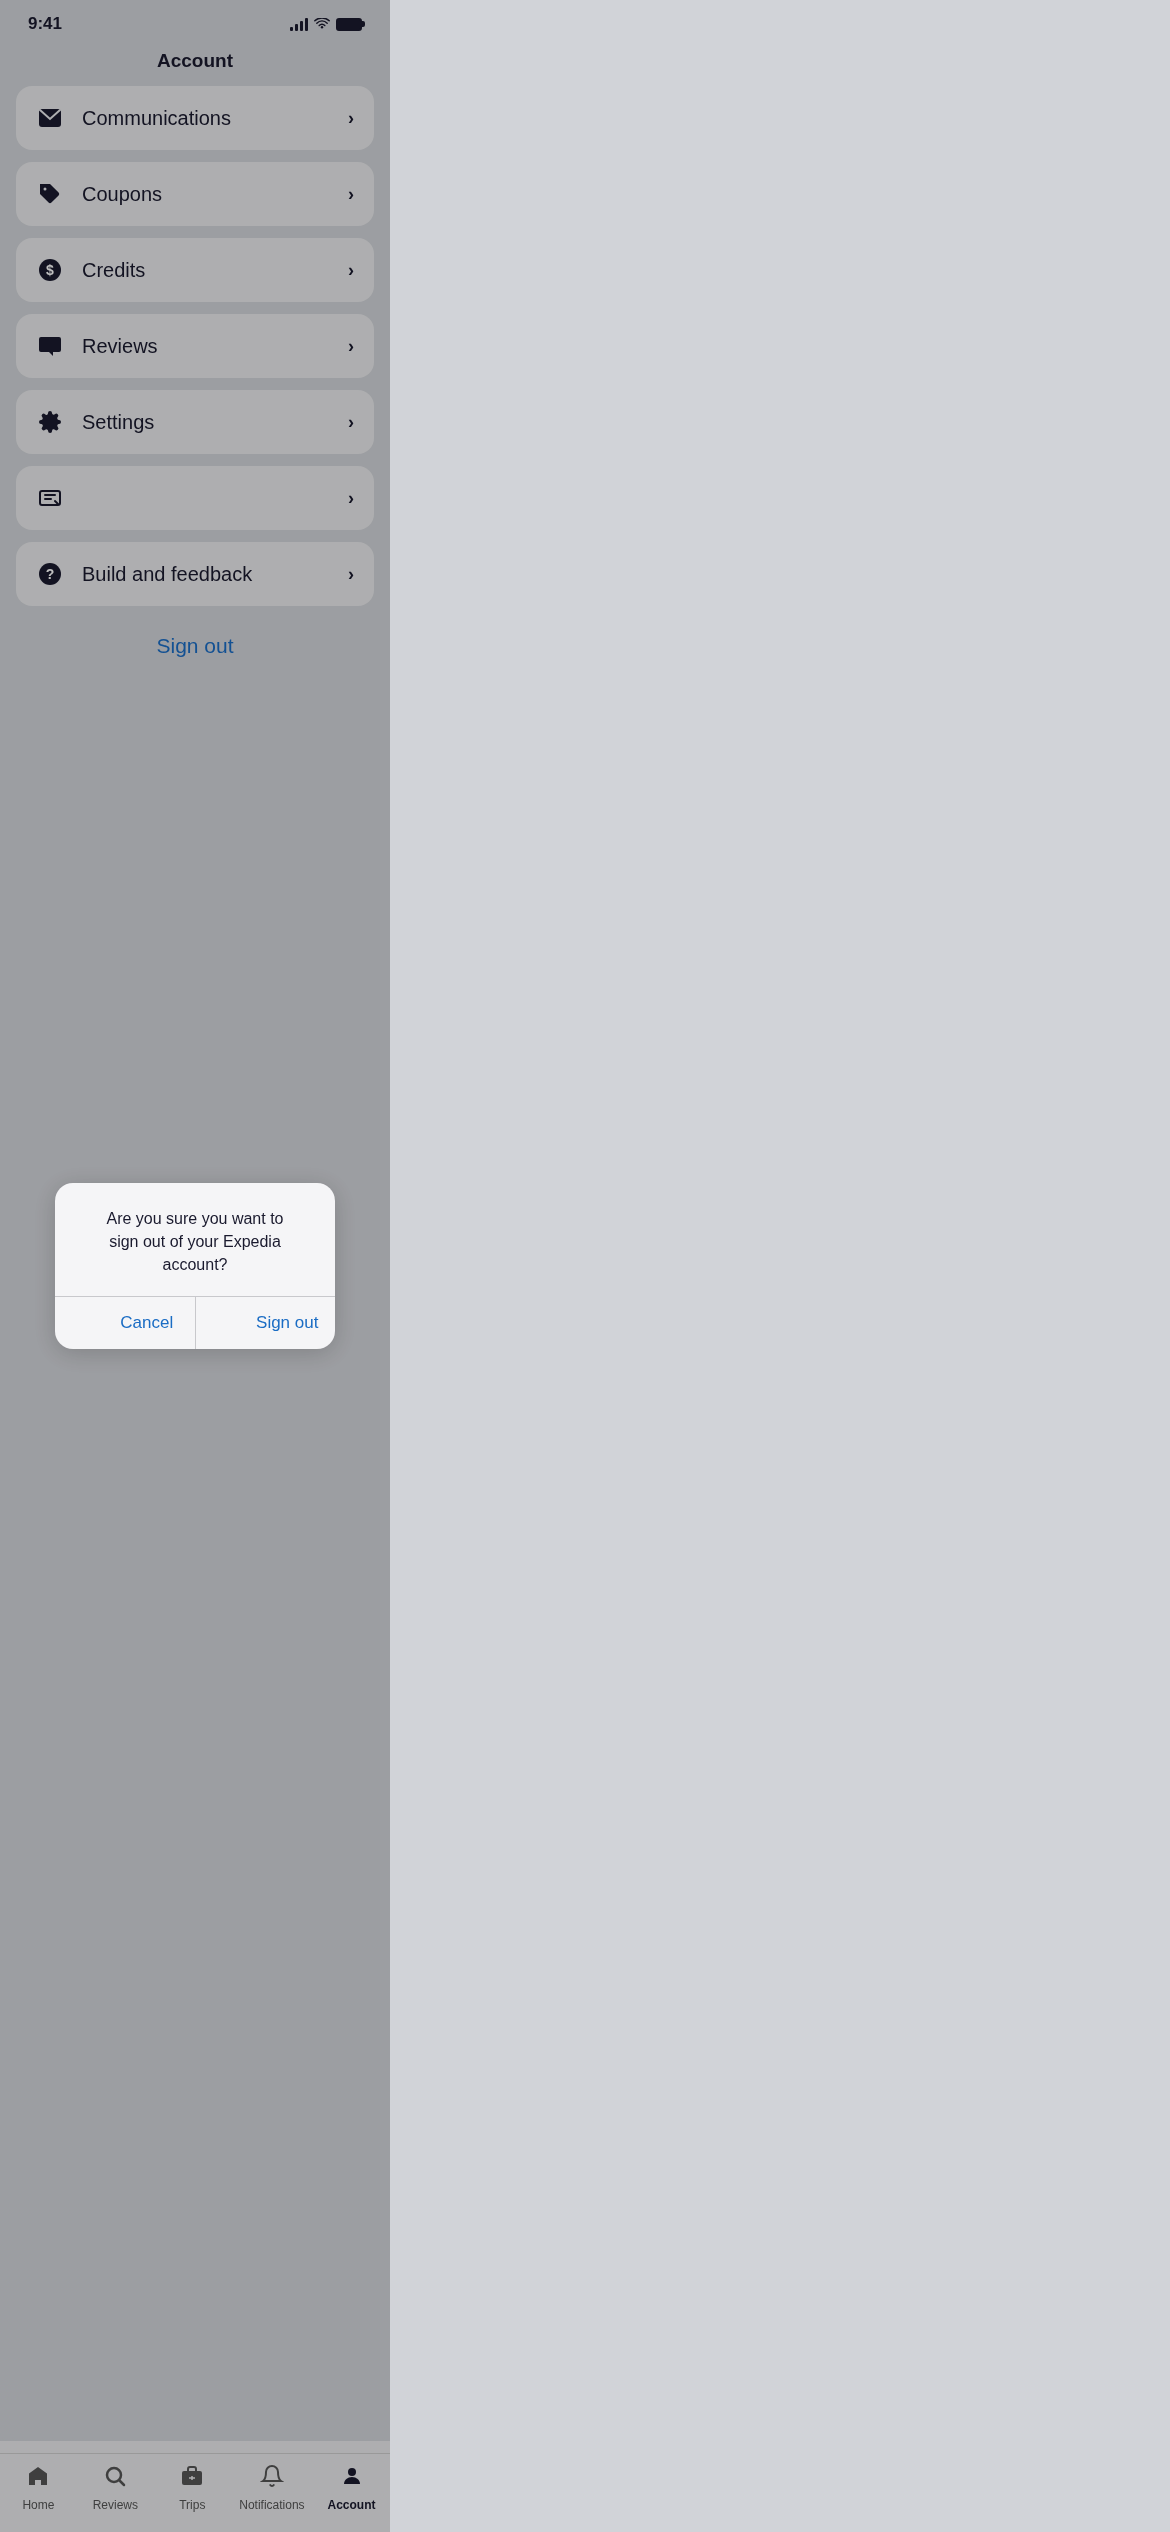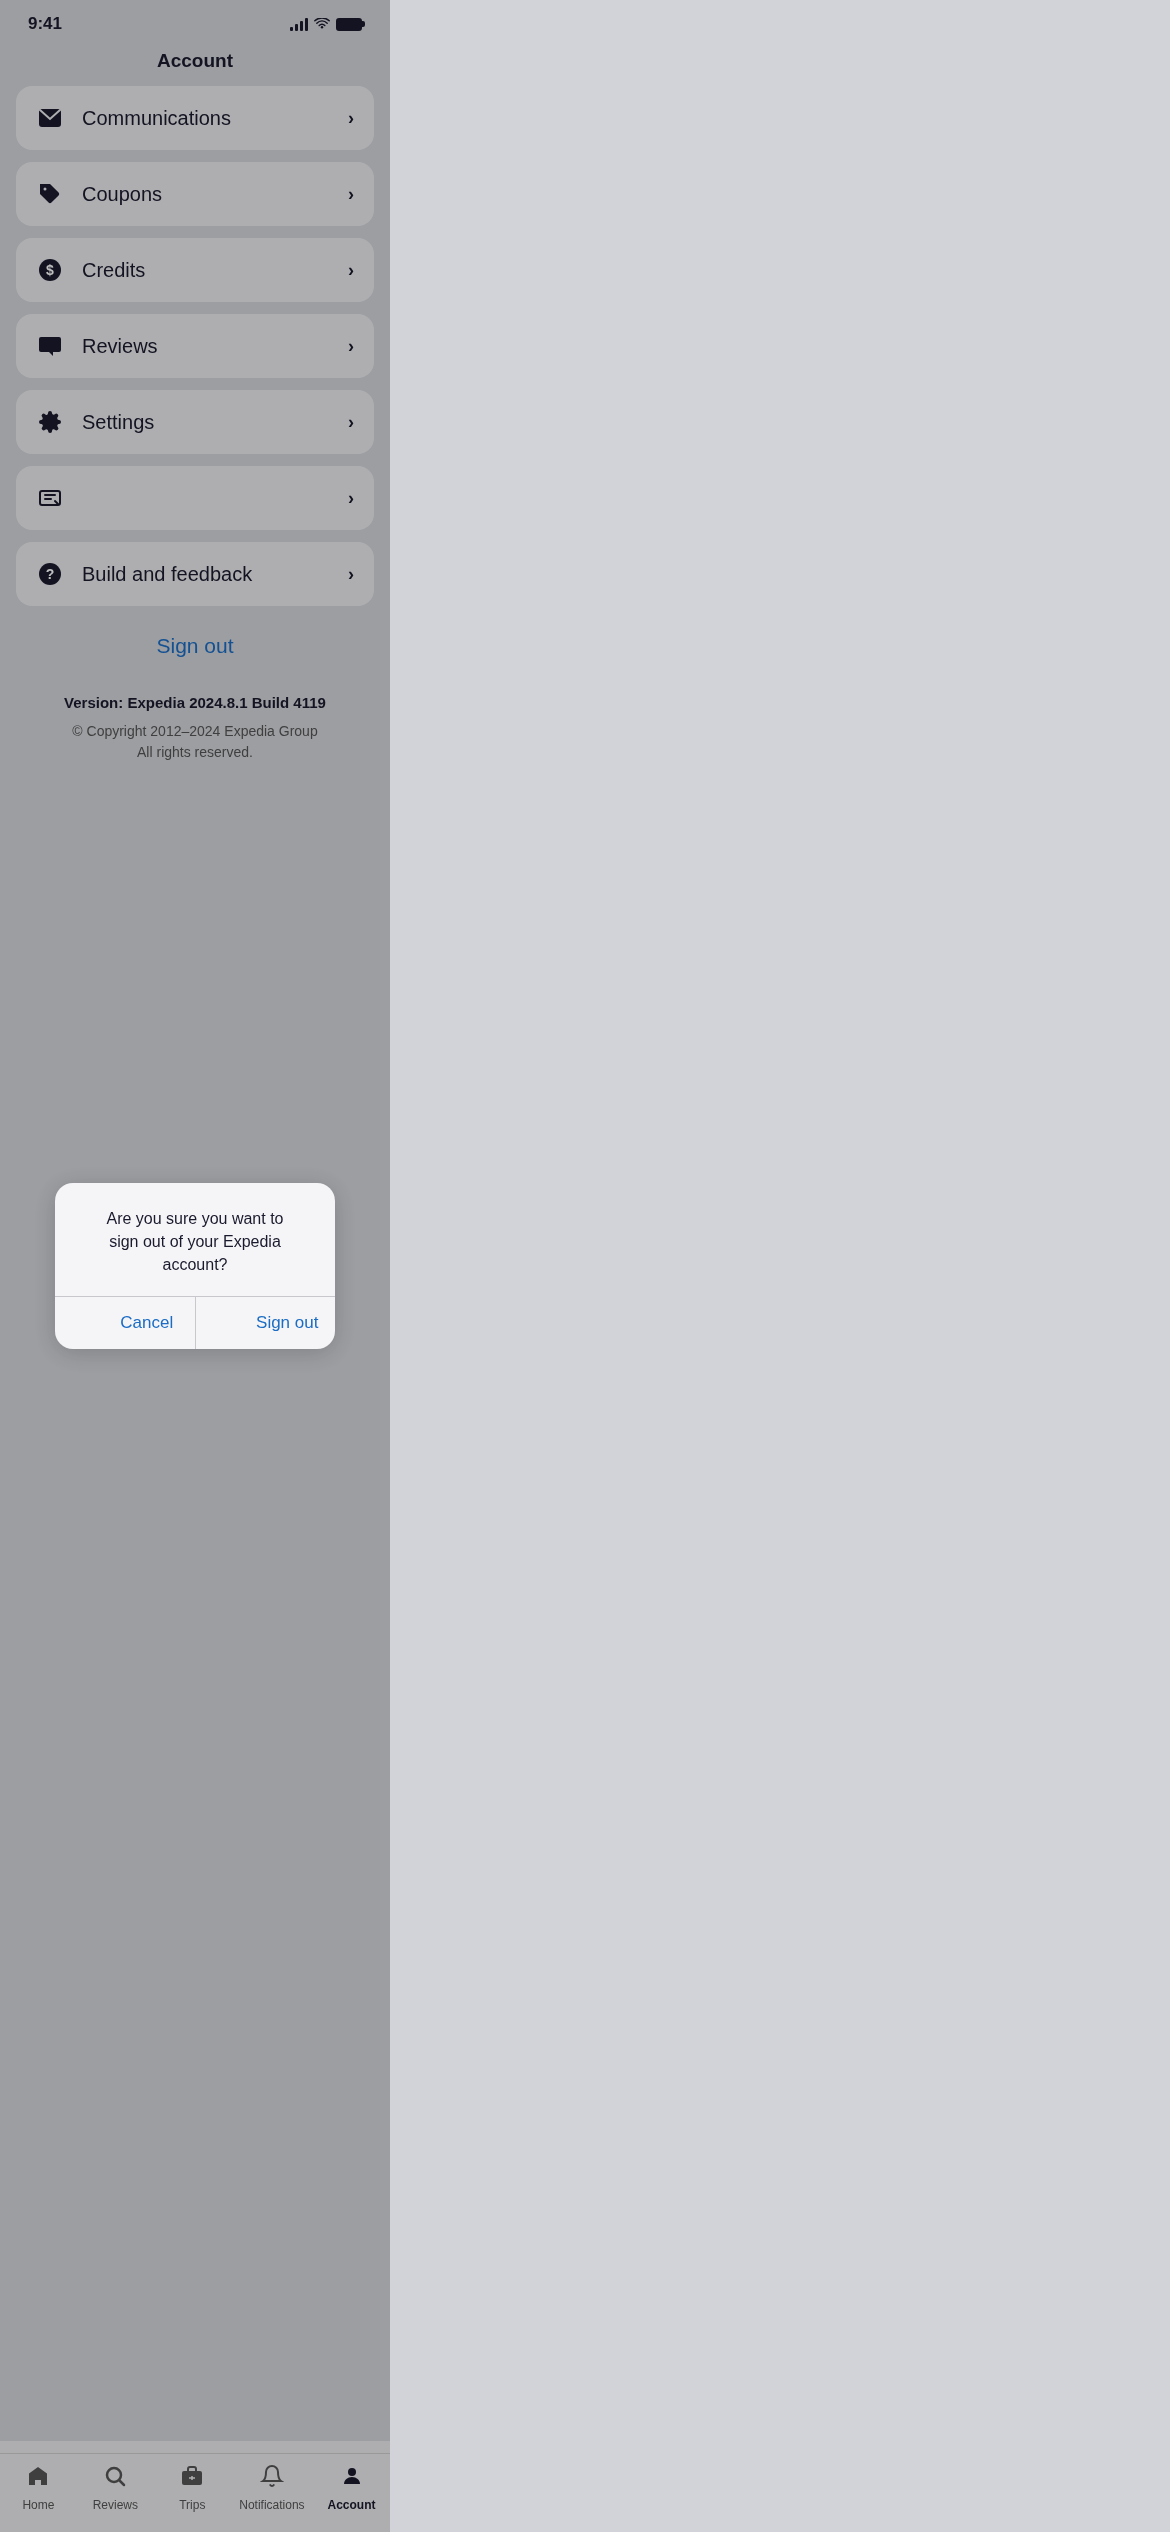--- a/index.html
+++ b/index.html
@@ -376,24 +376,20 @@
       </div>
       <span class="chevron-icon">›</span>
     </div>
 
   </div>
 
   <div class="sign-out-btn">
     <span>Sign out</span>
   </div>
 
-  <div class="version-info">
-    <div class="version-text">Version: Expedia 2024.8.1 Build 4119</div>
-    <div class="copyright-text">© Copyright 2012–2024 Expedia Group<br>All rights reserved.</div>
-  </div>
 </div>
 
 <div class="modal-overlay">
   <div class="modal">
     <div class="modal-body">
       <p class="modal-message">Are you sure you want to sign out of your Expedia account?</p>
     </div>
     <div class="modal-divider-h"></div>
     <div class="modal-actions">
       <button class="modal-btn">Cancel</button>

